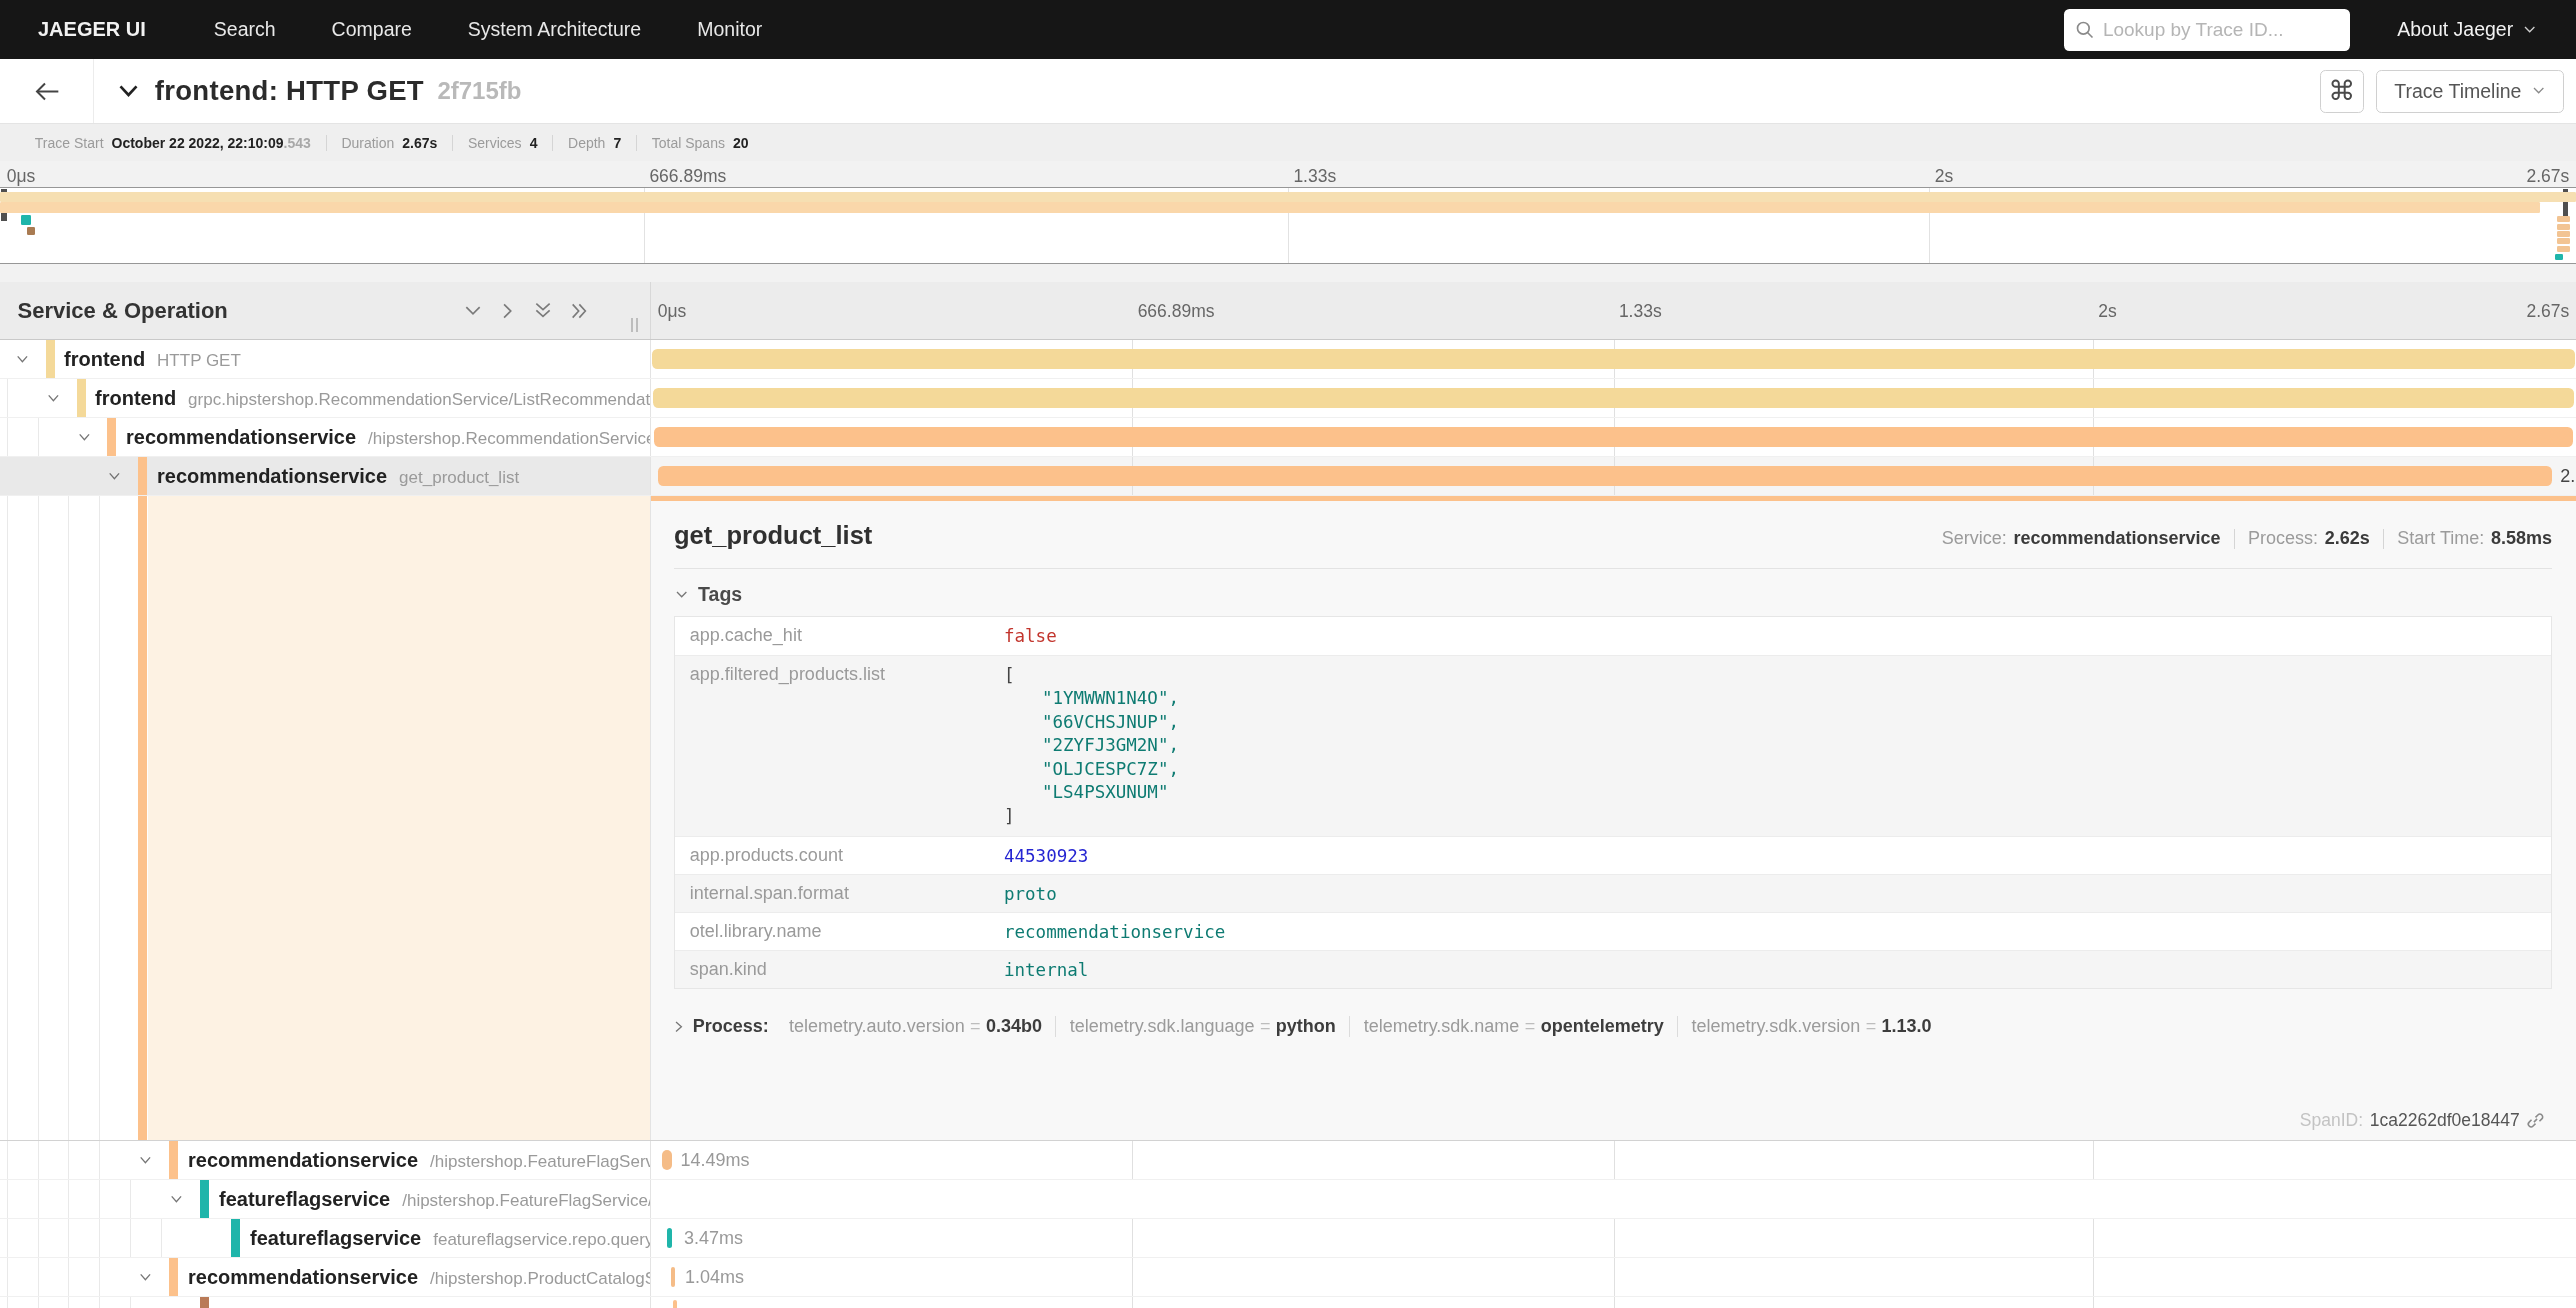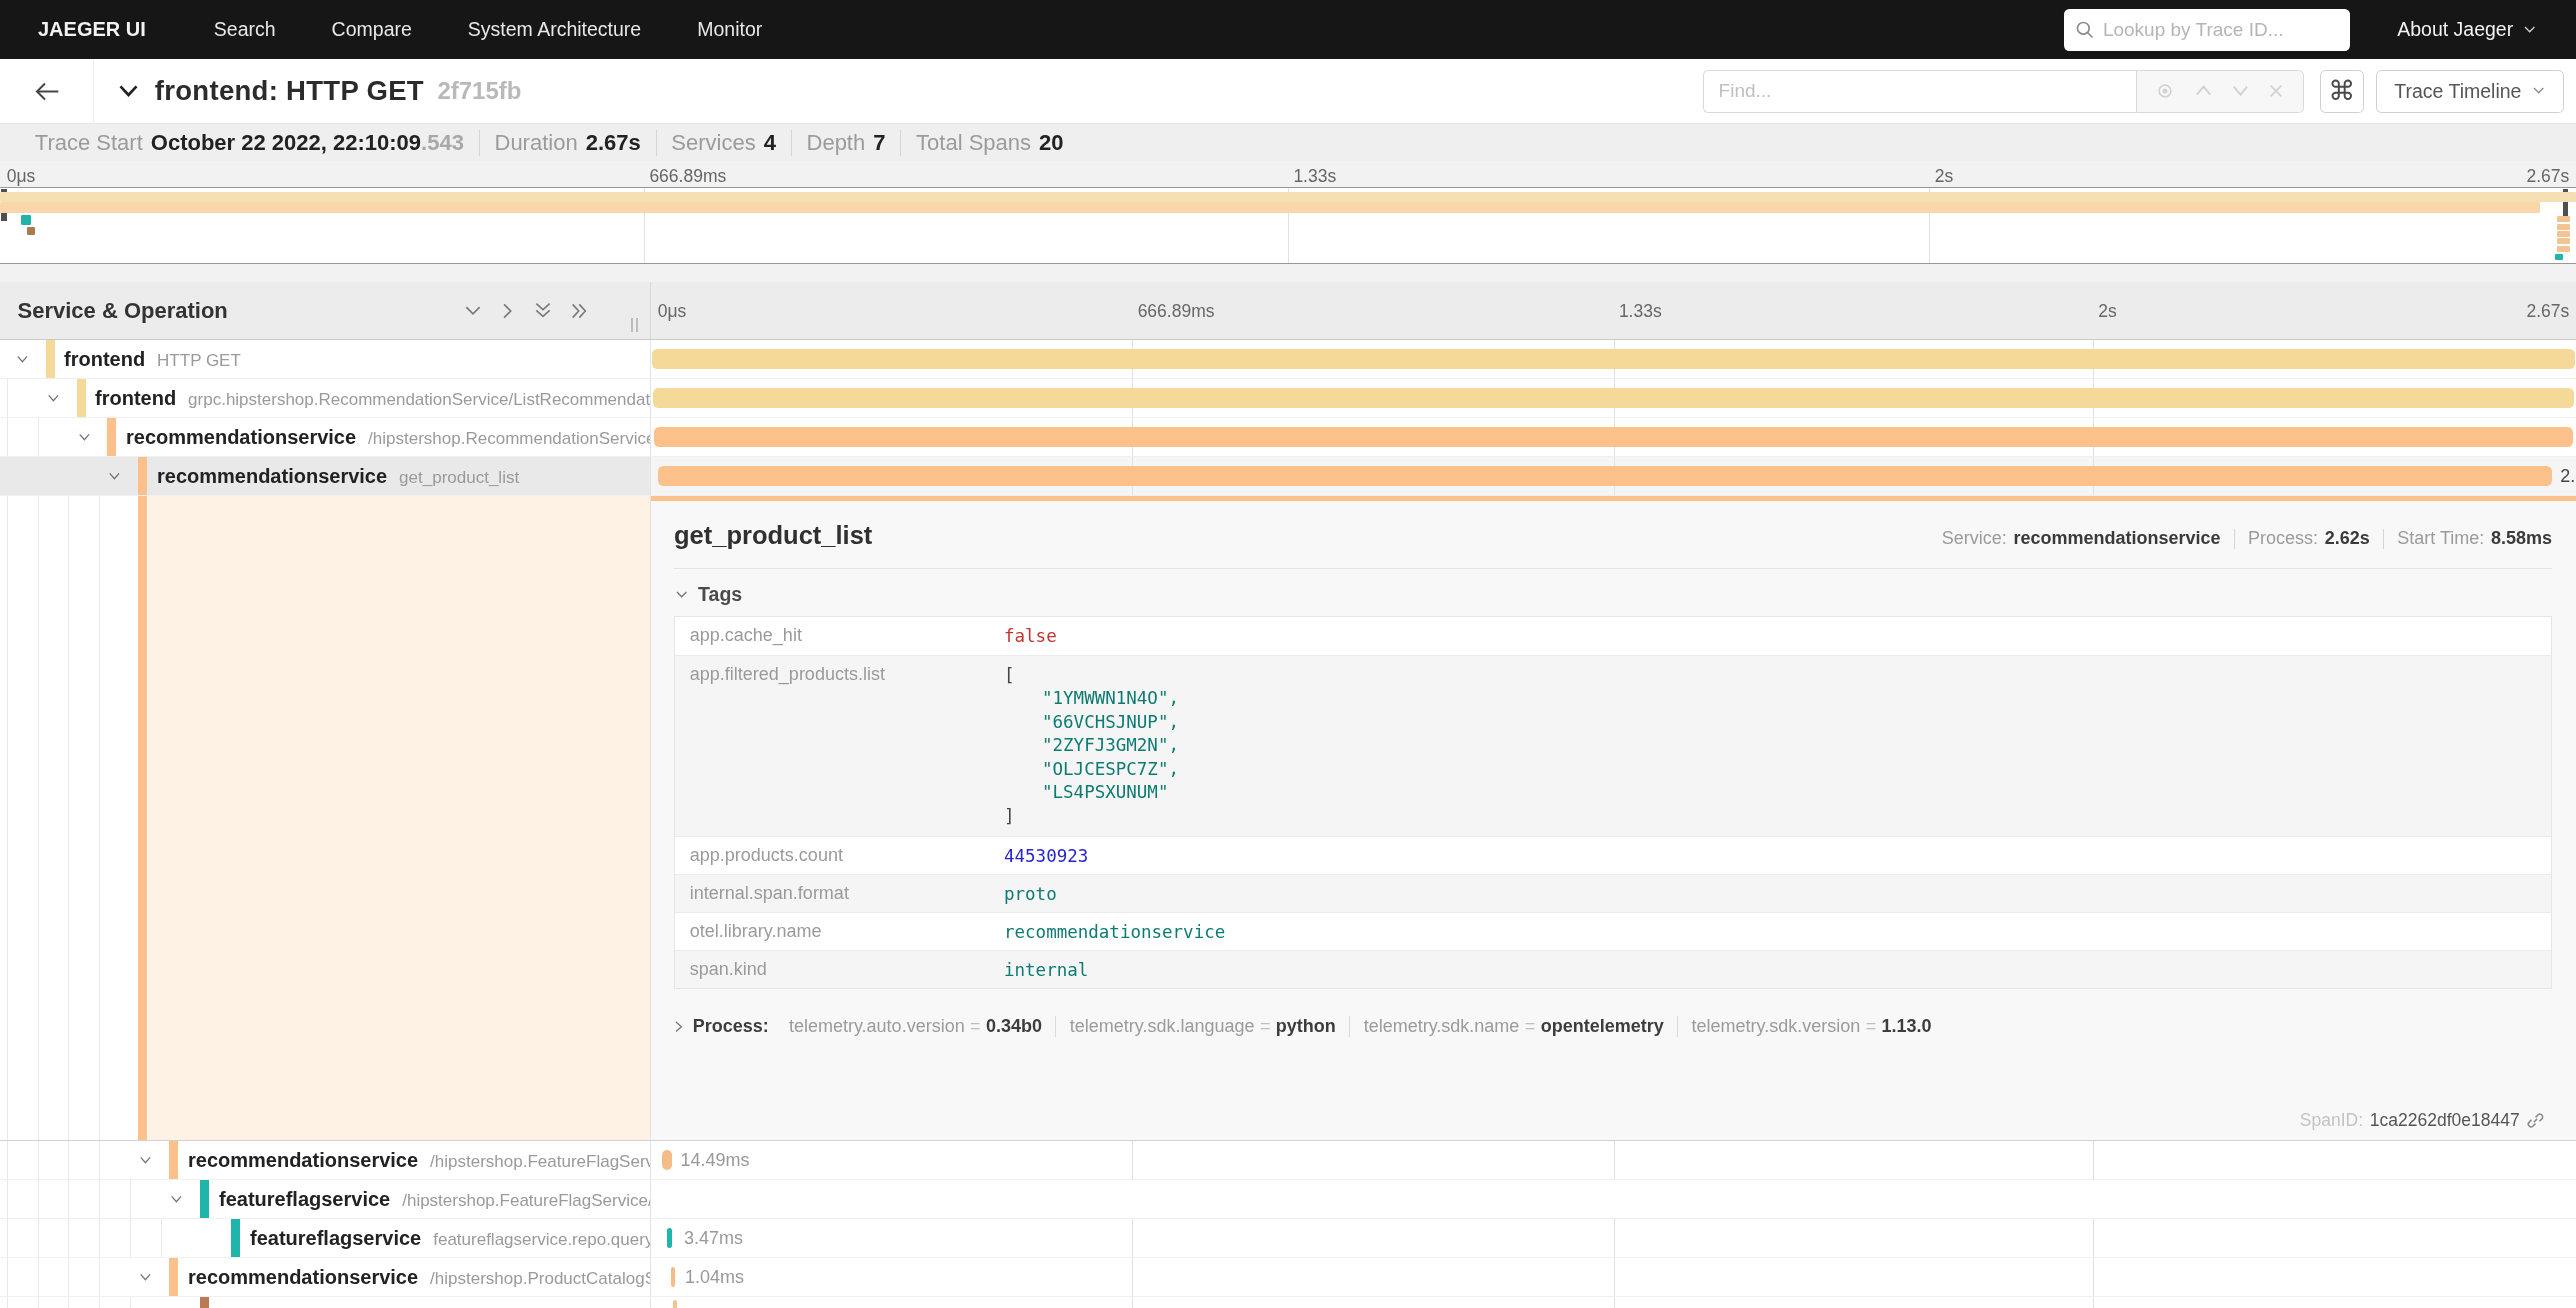--- a/index.html
+++ b/index.html
@@ -32,21 +32,21 @@
   .find-input::placeholder { color:#c0c0c0; }
   .find-icons { width:168px; background:#f7f7f7; border:0.7px solid #d9d9d9; border-radius:0 5.4px 5.4px 0;
     display:flex; align-items:center; justify-content:space-around; padding:0 9.4px; }
   .find-icons .fi { display:flex; align-items:center; cursor:pointer; opacity:.55; }
   .kbd-btn { width:44px; height:43px; border:0.7px solid #d0d0d0; border-radius:5.4px; background:#fff;
     margin-left:16px; font-size:27px; color:#4a4a4a; display:flex; align-items:center; justify-content:center; cursor:pointer; }
   .view-btn { height:43px; border:0.7px solid #d0d0d0; border-radius:5.4px; background:#fff; margin:0 12px 0 12px;
     font-size:19.5px; color:#555; display:flex; align-items:center; padding:0 17.5px; gap:10.7px; cursor:pointer; }
 
   
-  .meta-bar { height:37px; background:#efefef; display:flex; align-items:center; font-size:22px; padding-left:20px; }
+  .meta-bar { height:37px; background:#efefef; display:flex; align-items:center; font-size:14px; padding-left:20px; }
   .meta-item { display:flex; align-items:center; }
   .meta-item + .meta-item { border-left:0.7px solid #d5d5d5; }
   .meta-item { padding:0 14.8px; }
   .m-label { color:#9b9b9b; margin-right:8px; }
   .m-value { color:#222; font-weight:bold; }
   .m-frac { color:#a8a8a8; font-weight:bold; }
 
   
   .mini-band { height:121px; background:#f2f2f2; position:relative; }
   .mini-ticks { height:25.5px; position:relative; font-size:17.5px; color:#666; }
@@ -172,47 +172,20 @@
   <div class="title-chevron">
     <span>
       <svg width="23" height="16" viewBox="0 0 34 24" fill="none" stroke="#222" stroke-width="4">
         <polyline points="5,5 17,18 29,5"></polyline>
       </svg>
     </span>
   </div>
   <span class="trace-title">frontend: HTTP GET</span>
   <span class="trace-id">2f715fb</span>
   <div class="hdr-spacer"></div>
-  <div class="find-wrap">
-    <input class="find-input" type="text" placeholder="Find..." style="">
-    <div class="find-icons">
-      <span class="fi">
-        <svg width="20" height="20" viewBox="0 0 24 24" fill="none" stroke="#b5b5b5" stroke-width="2">
-          <circle cx="12" cy="12" r="7"></circle>
-            <circle cx="12" cy="12" r="2" fill="#b5b5b5"></circle>
-        </svg>
-      </span>
-      <span class="fi">
-        <svg width="19" height="13.4" viewBox="0 0 28 20" fill="none" stroke="#b5b5b5" stroke-width="3">
-          <polyline points="4,16 14,4 24,16"></polyline>
-        </svg>
-      </span>
-      <span class="fi">
-        <svg width="19" height="13.4" viewBox="0 0 28 20" fill="none" stroke="#b5b5b5" stroke-width="3">
-          <polyline points="4,4 14,16 24,4"></polyline>
-        </svg>
-      </span>
-      <span class="fi">
-        <svg width="16" height="16" viewBox="0 0 24 24" fill="none" stroke="#b5b5b5" stroke-width="3">
-          <line x1="4" y1="4" x2="20" y2="20"></line>
-            <line x1="20" y1="4" x2="4" y2="20"></line>
-        </svg>
-      </span>
-    </div>
-  </div>
   <div class="kbd-btn">
     <span>⌘</span>
   </div>
   <div class="view-btn">
     <span>Trace Timeline</span>
     <span>
       <svg width="13.4" height="9.4" viewBox="0 0 20 14" fill="none" stroke="#888" stroke-width="2">
         <polyline points="3,3 10,10 17,3"></polyline>
       </svg>
     </span>

